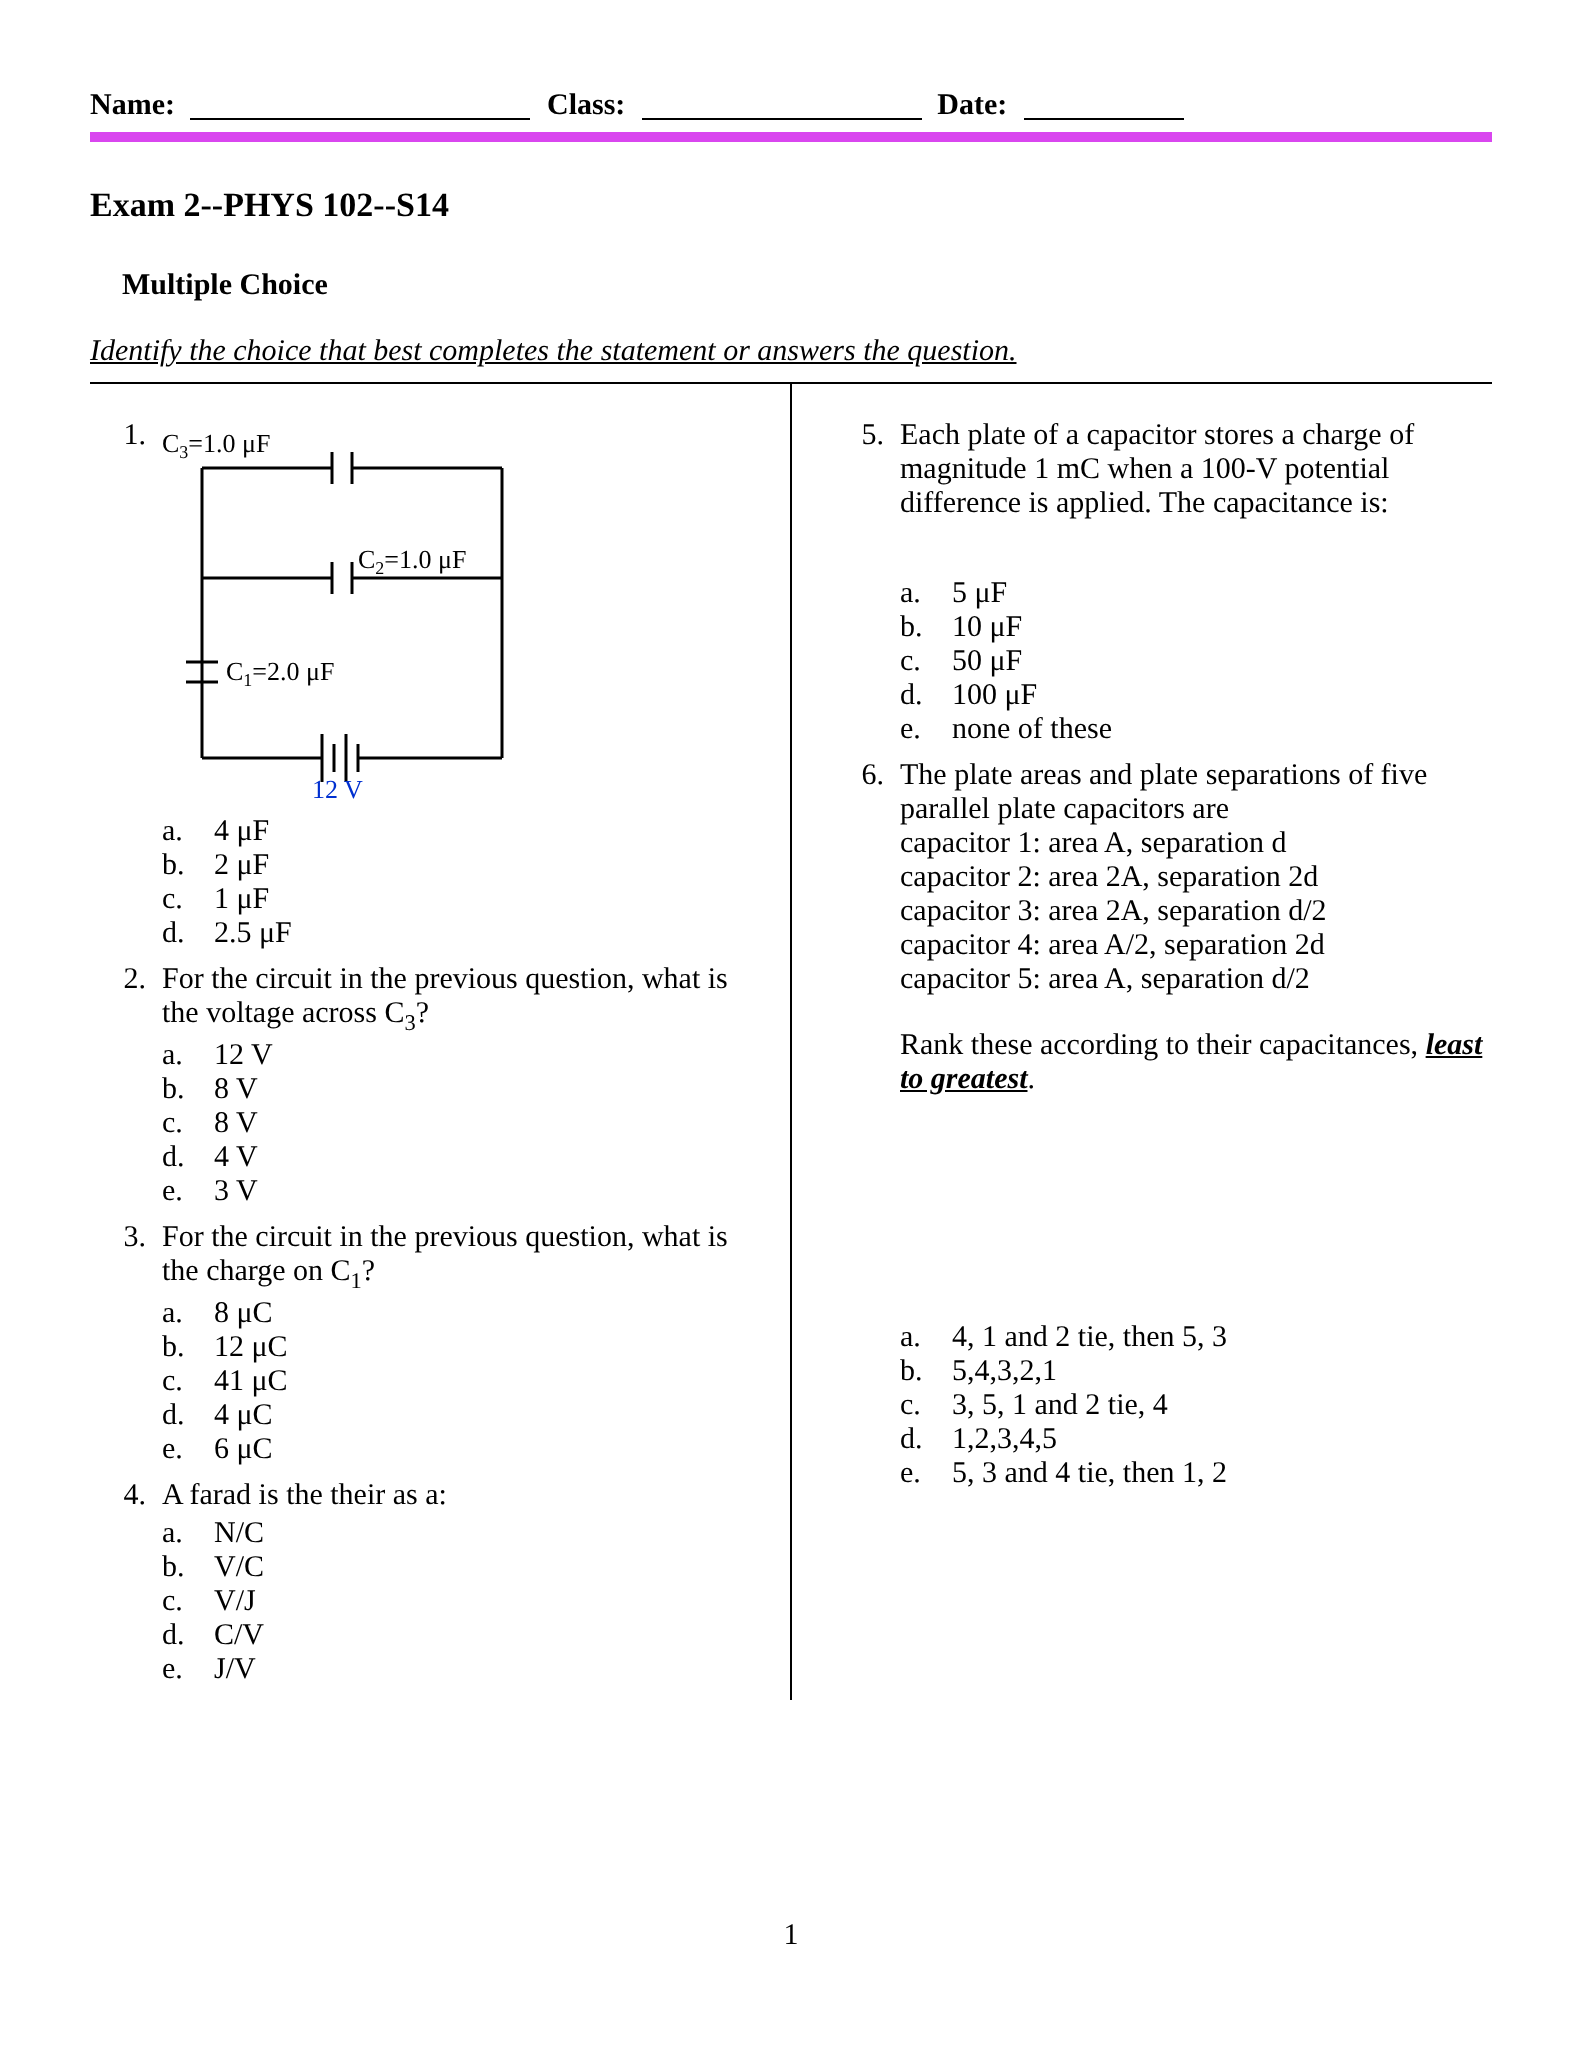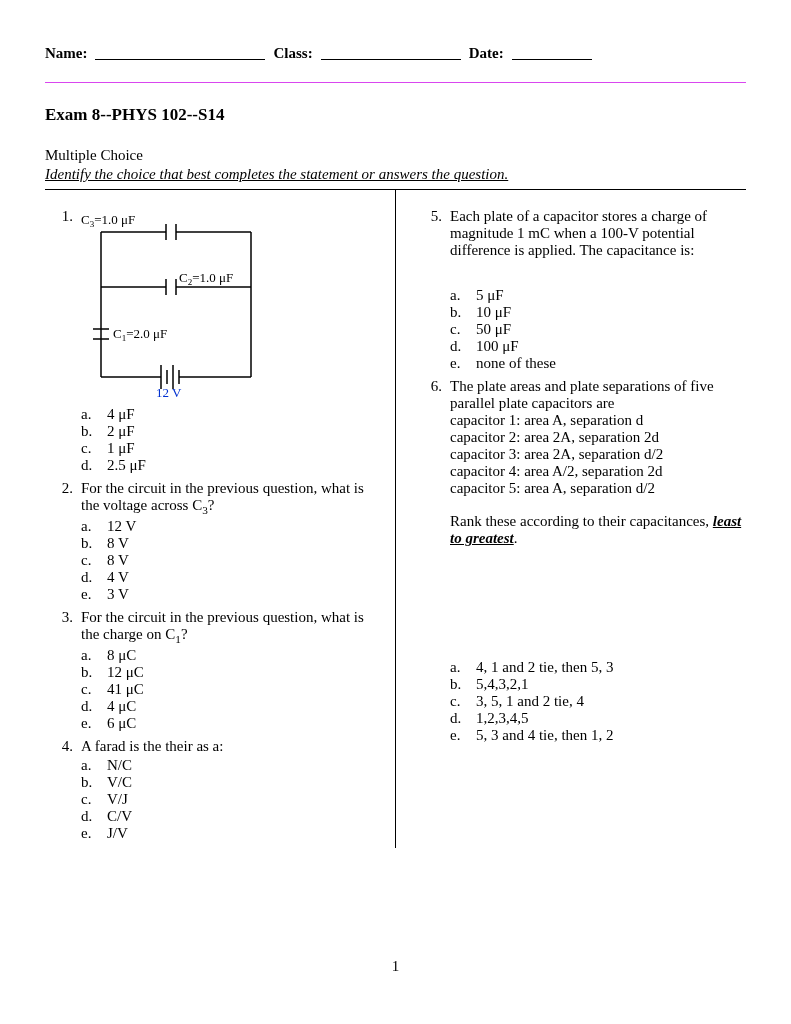--- a/index.html
+++ b/index.html
@@ -5,42 +5,42 @@
     body {
       font-family: "Times New Roman", Times, serif;
       font-size: 15px;
       margin: 0;
       padding: 45px 45px 20px 45px;
       width: 791px;
       box-sizing: border-box;
       color: #000;
     }
     .header-line {
-      border-bottom: 1px solid #d946ef;
-      padding-bottom: 20px;
+      border-bottom: 5px solid #d946ef;
+      padding-bottom: 4px;
     }
     .header-fields {
       display: flex;
       gap: 8px;
       font-weight: bold;
     }
     .blank {
       display: inline-block;
       border-bottom: 1px solid #000;
       height: 14px;
       vertical-align: bottom;
     }
     .title {
       font-weight: bold;
       font-size: 17px;
       margin: 22px 0 22px 0;
     }
     .section-heading {
-      font-weight: normal;
-      margin: 0;
+      font-weight: bold;
+      margin: 16px;
     }
     .instructions {
       font-style: italic;
       margin: 2px 0 0 0;
       text-decoration: underline;
     }
     .thin-line {
       border-top: 1px solid #000;
       margin: 6px 0 0 0;
     }
@@ -103,21 +103,21 @@
   <div class="header-fields">
     <span>Name:</span>
     <span class="blank" style="width:170px"></span>
     <span>Class:</span>
     <span class="blank" style="width:140px"></span>
     <span>Date:</span>
     <span class="blank" style="width:80px"></span>
   </div>
 </div>
 
-<div class="title">Exam 8--PHYS 102--S14</div>
+<div class="title">Exam 2--PHYS 102--S14</div>
 
 <div>
   <div class="section-heading">Multiple Choice</div>
   <div class="instructions">Identify the choice that best completes the statement or answers the question.</div>
 </div>
 <div class="thin-line"></div>
 
 <div class="columns">
 
   <div class="col col-left">

